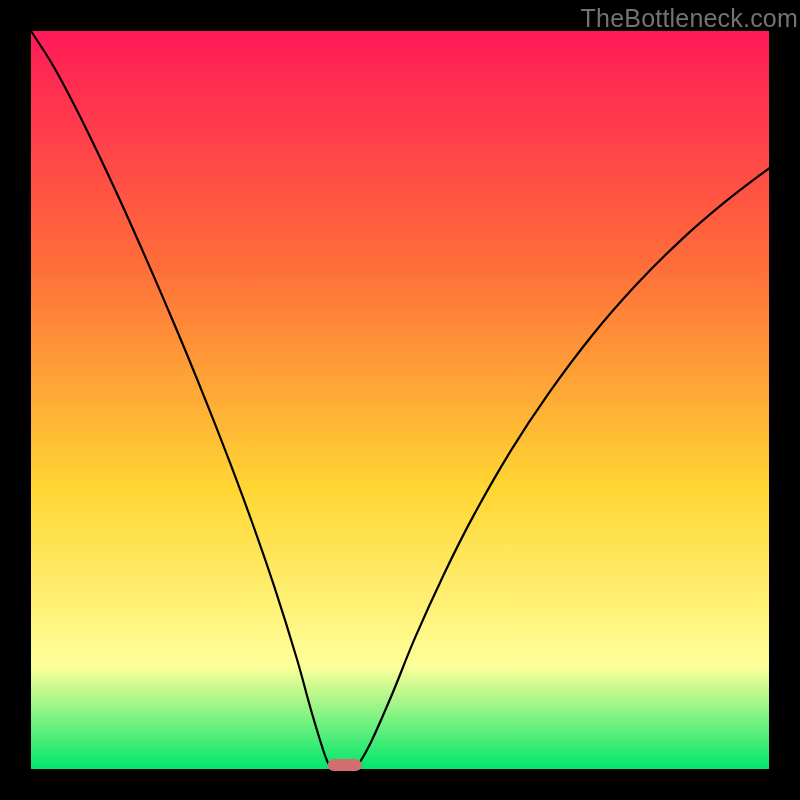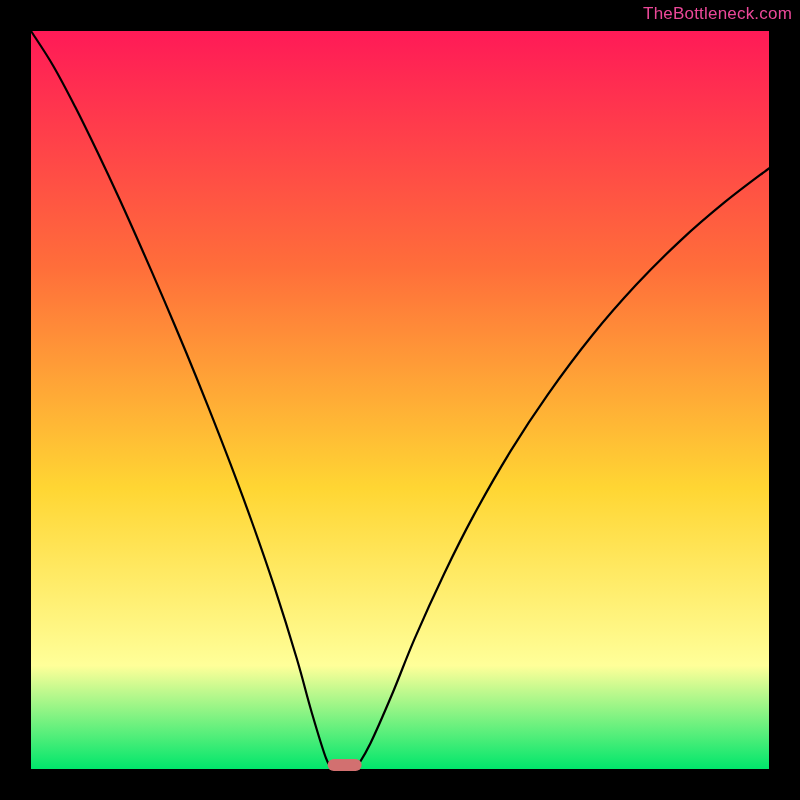--- a/index.html
+++ b/index.html
@@ -13,23 +13,23 @@
   }
   .frame {
     position: relative;
     width: 800px;
     height: 800px;
     background: #000;
   }
   .watermark {
     position: absolute;
     top: 4px;
-    right: 8px;
-    color: #ec4899;
-    font-size: 17px;
+    right: 2px;
+    color: #737373;
+    font-size: 25px;
     font-weight: 400;
     letter-spacing: 0.2px;
     z-index: 10;
   }
   svg {
     display: block;
   }
 </style>
 </head>
 <body>

